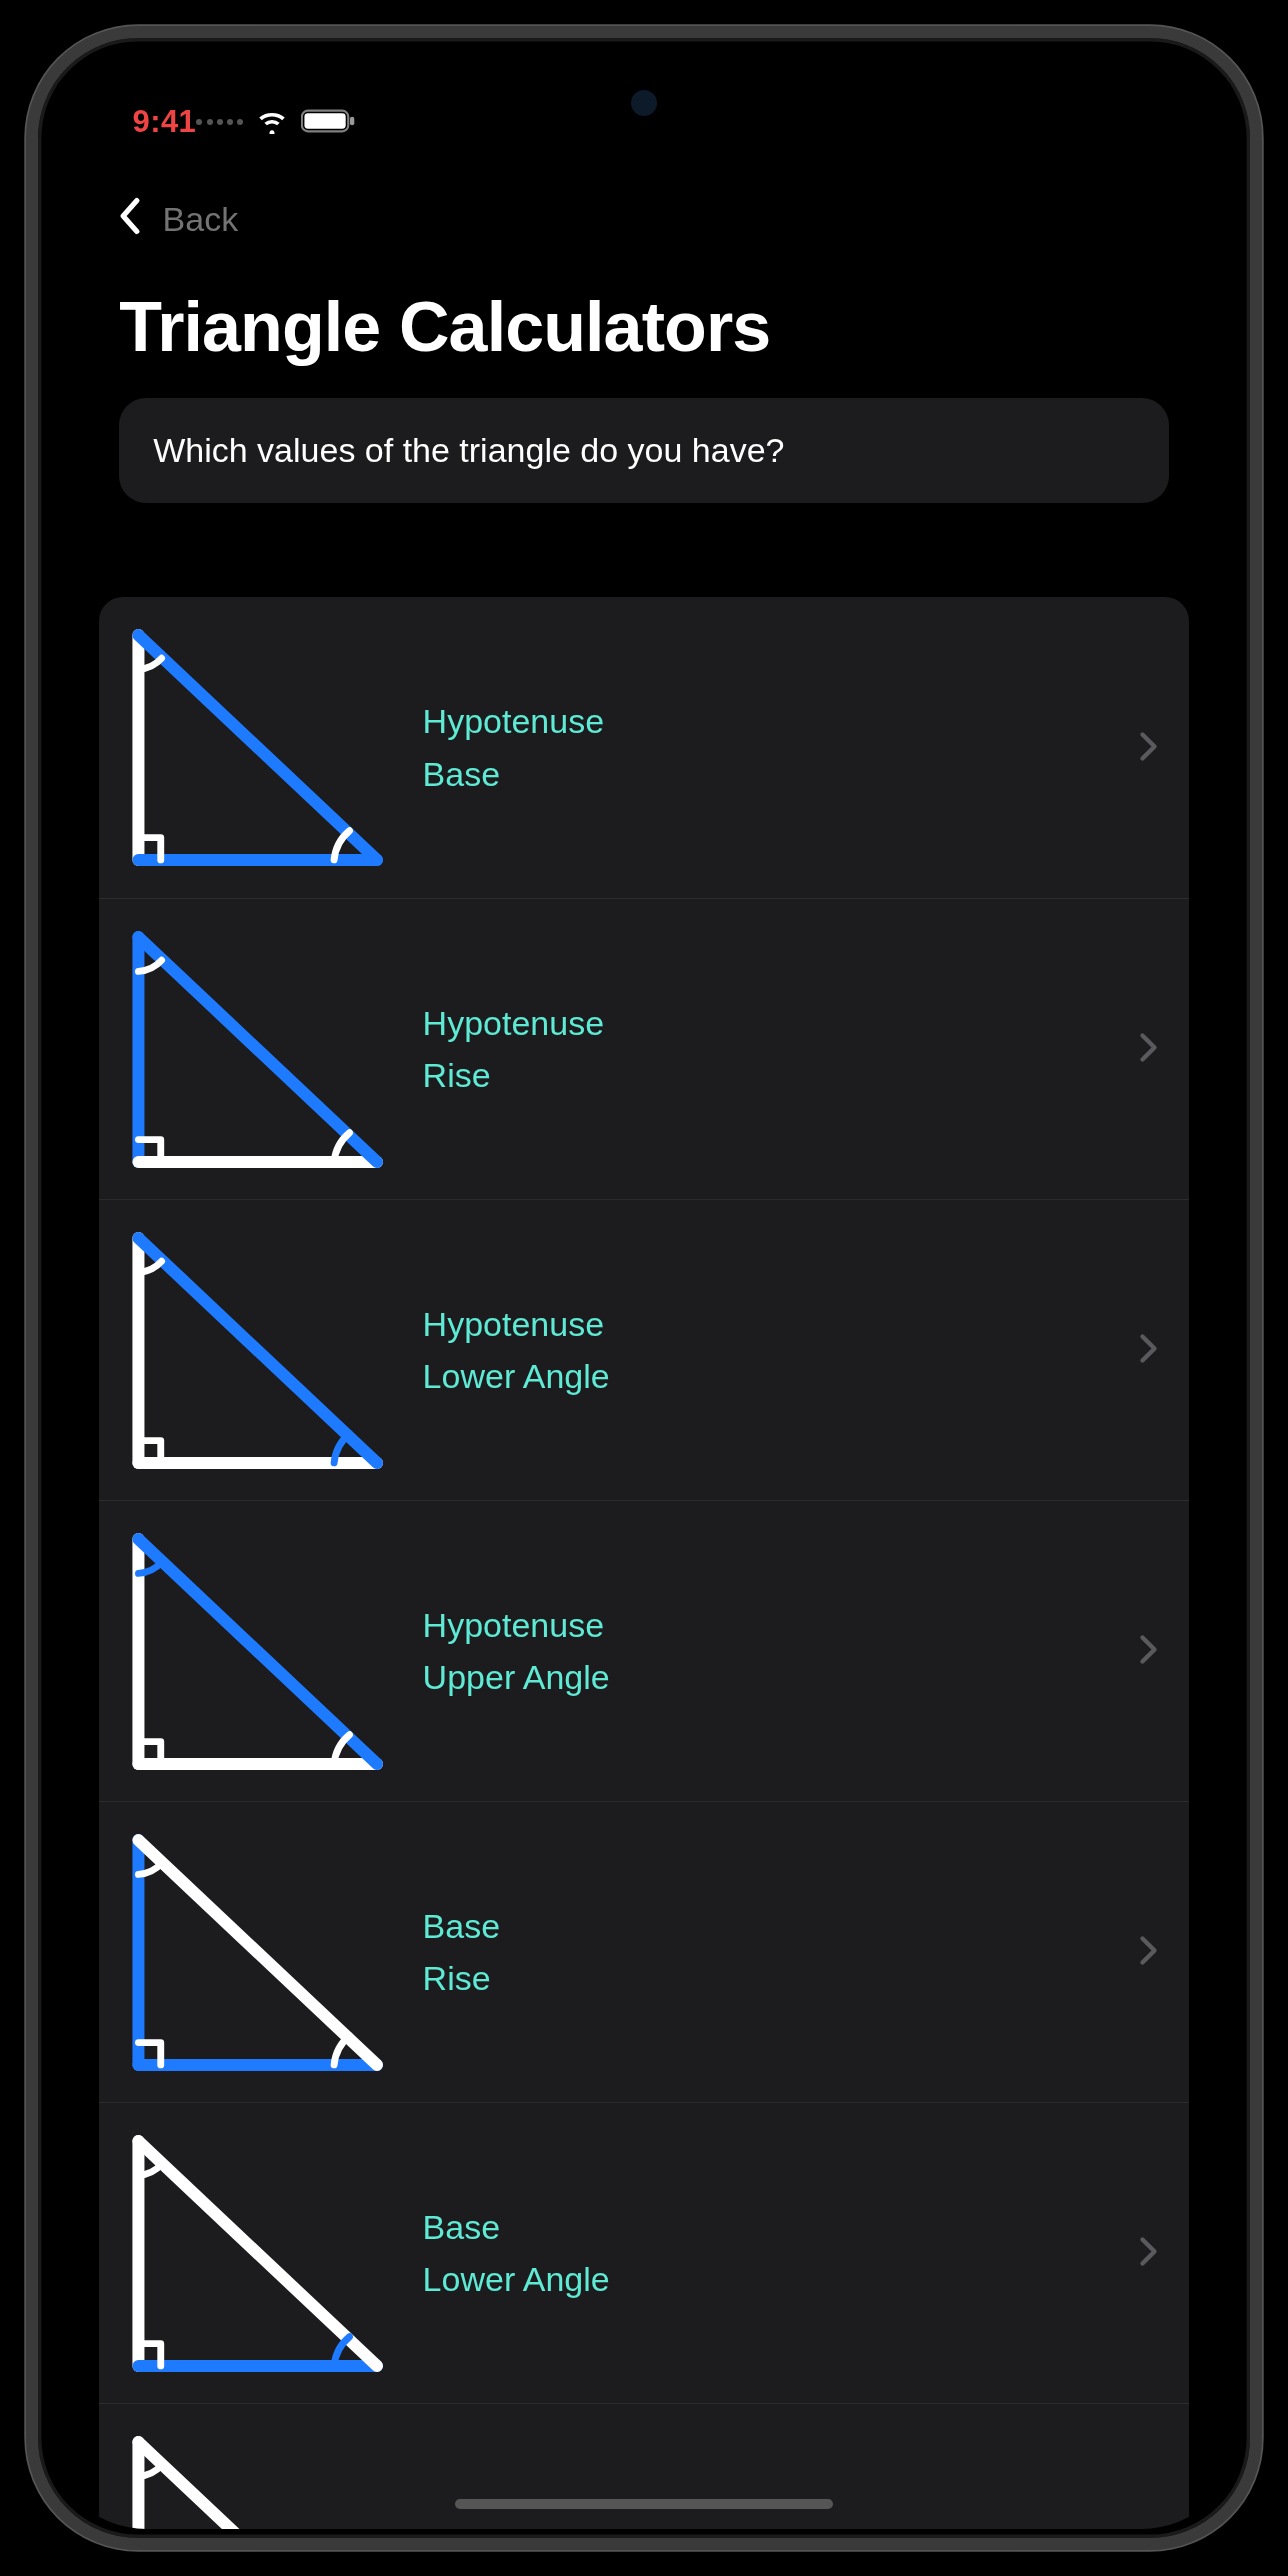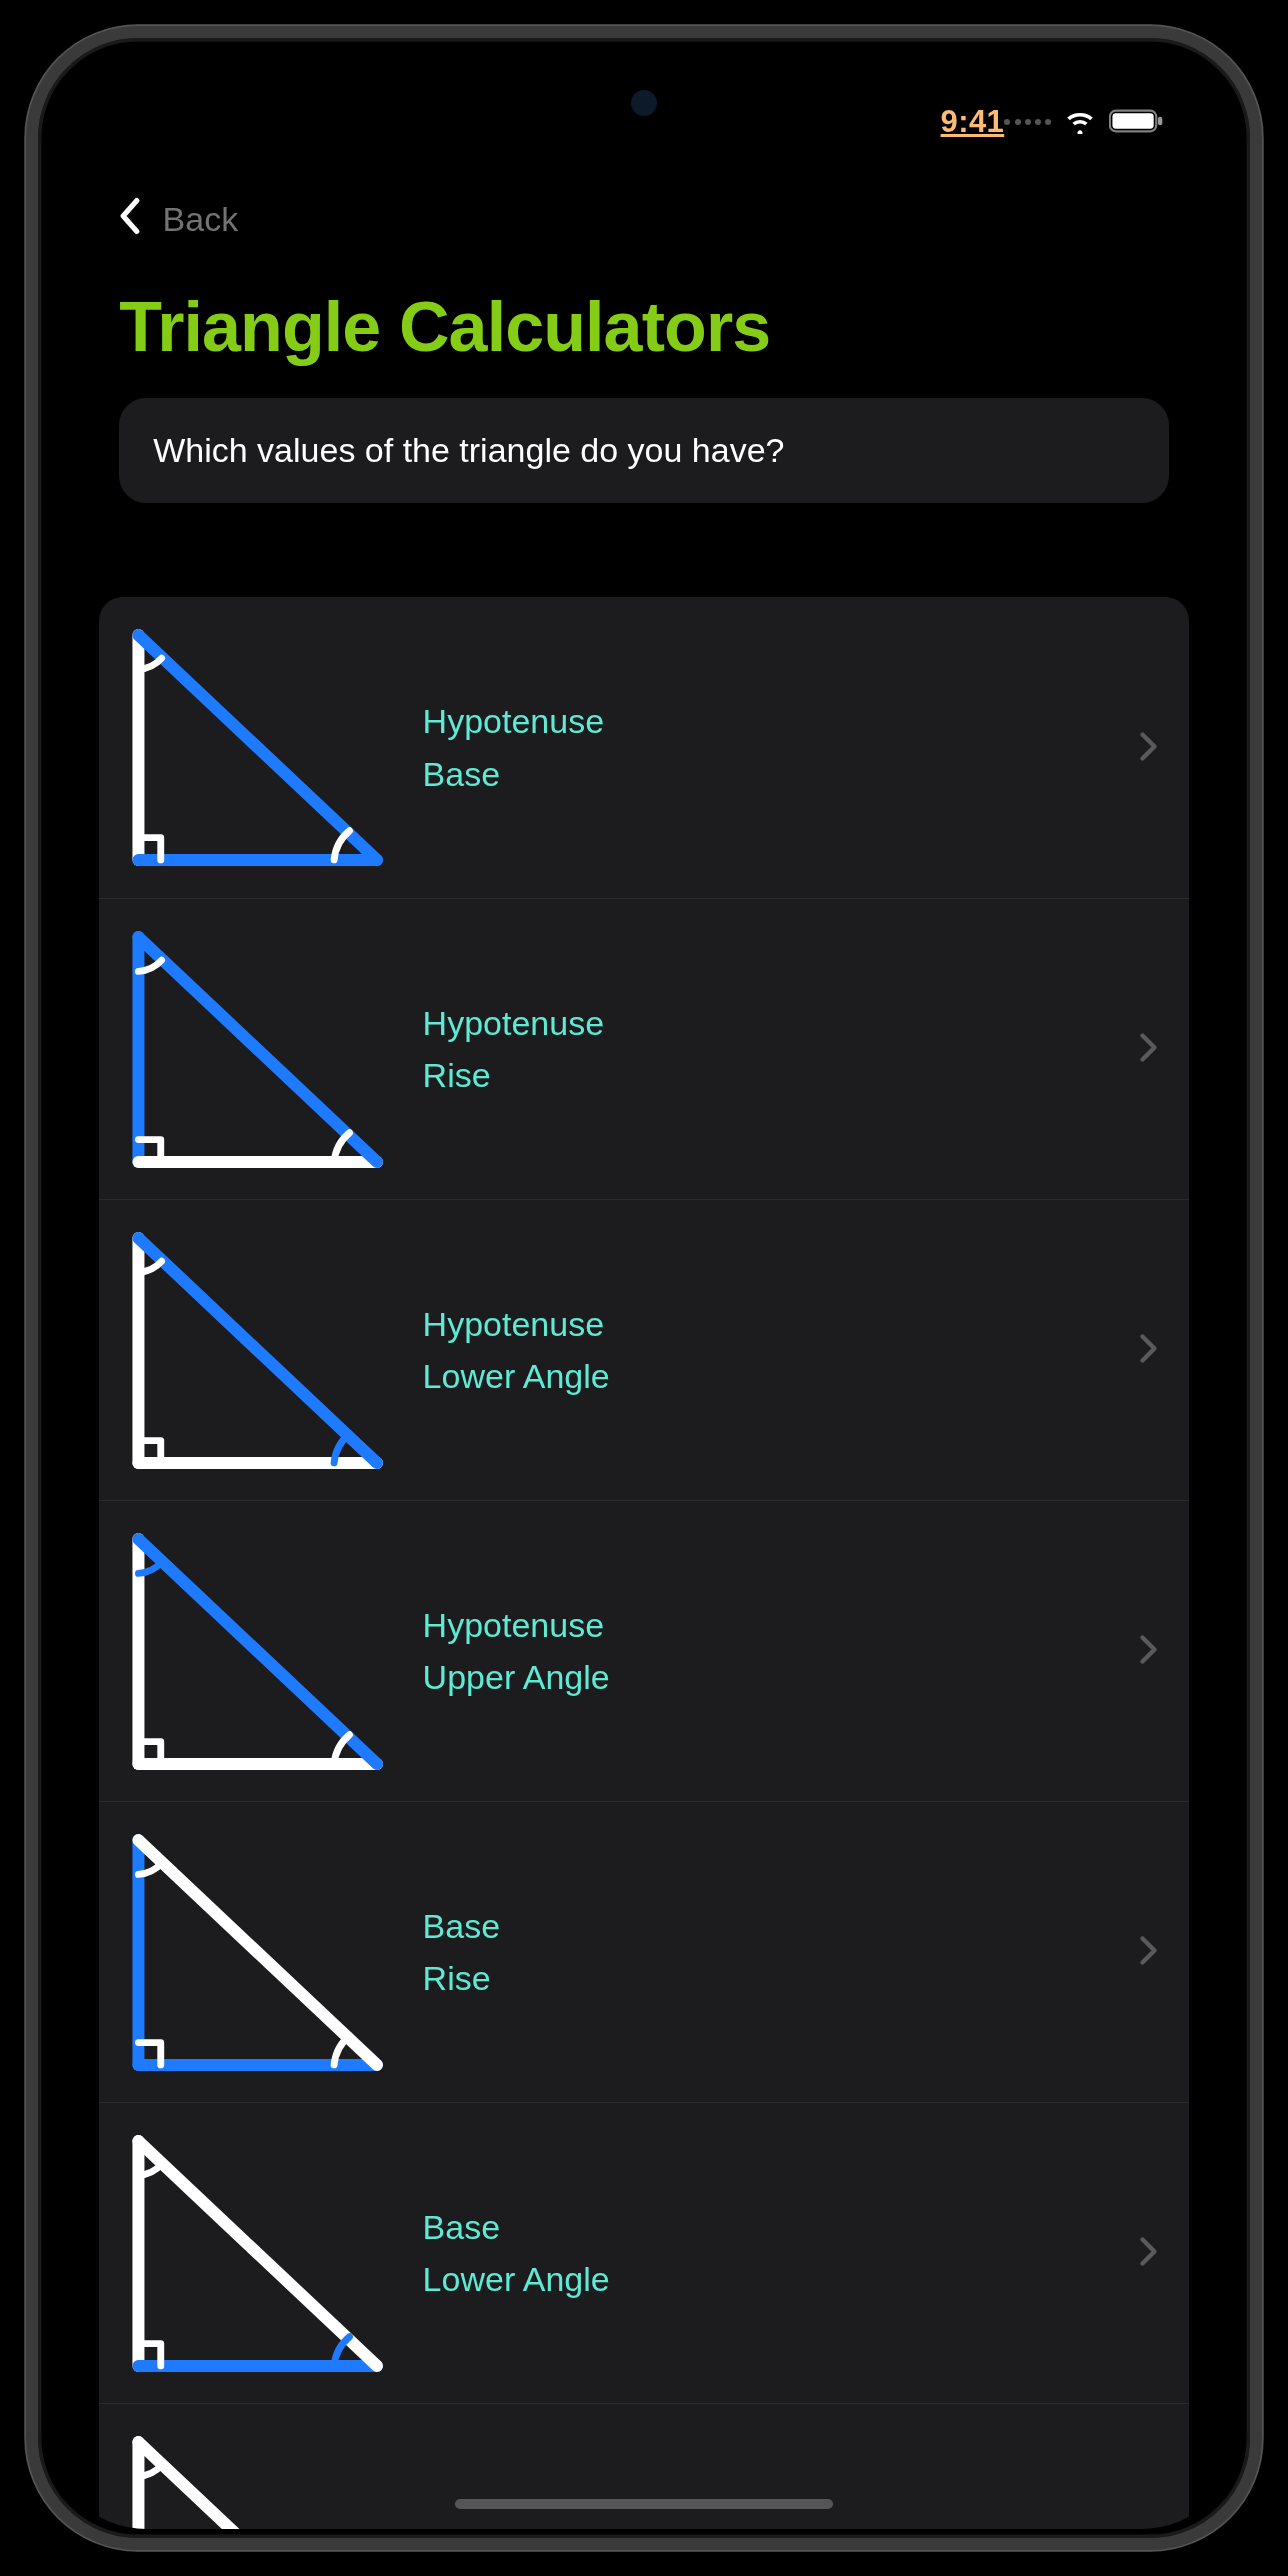--- a/index.html
+++ b/index.html
@@ -48,24 +48,23 @@
     .notch-camera {
       position: absolute;
       top: 43px; left: 50%; transform: translateX(-50%);
       width: 26px; height: 26px;
       background: #0c1a2a; border-radius: 50%;
       box-shadow: 0 0 0 5.2px #000;
     }
     .status-bar {
       position: absolute; top: 0; left: 0; right: 0;
       height: 103px;
-      display: flex; justify-content: flex-end; align-items: center;
+      display: flex; justify-content: flex-start; align-items: center;
       padding: 48px 77px 0 86px;
-      color: #fdba74;
-      text-decoration: underline;
+      color: #ef4444;
     }
     .status-time {
       font-size: 31px; font-weight: 600;
       letter-spacing: 0.4px;
     }
     .status-right {
       display: flex; align-items: center; gap: 12px;
     }
     .cellular-dots {
       display: flex; gap: 4.3px; align-items: flex-end;
@@ -83,21 +82,21 @@
     }
     .back-button {
       display: inline-flex; align-items: center;
       color: #737373; font-size: 34px; font-weight: 400;
       padding: 38px 0 20.6px 19px;
       gap: 21px;
       cursor: pointer;
     }
     .back-chevron svg { width: 24px; height: 38px; }
     .page-title {
-      color: #84cc16;
+      color: #ffffff;
       font-size: 70px;
       font-weight: 800;
       letter-spacing: -0.9px;
       padding: 24px 20.6px 31px 20.6px;
     }
     .prompt-banner {
       background: #1c1c1e;
       color: #fff;
       font-size: 34px;
       font-weight: 400;

